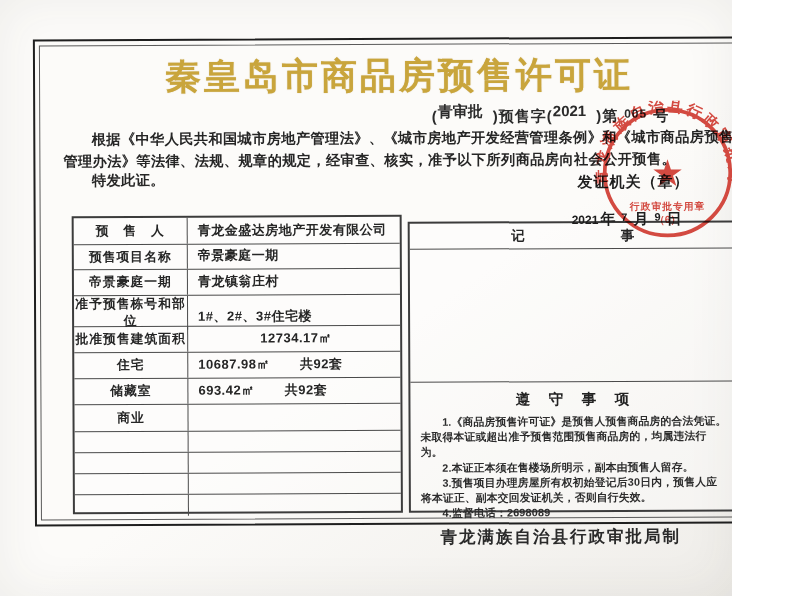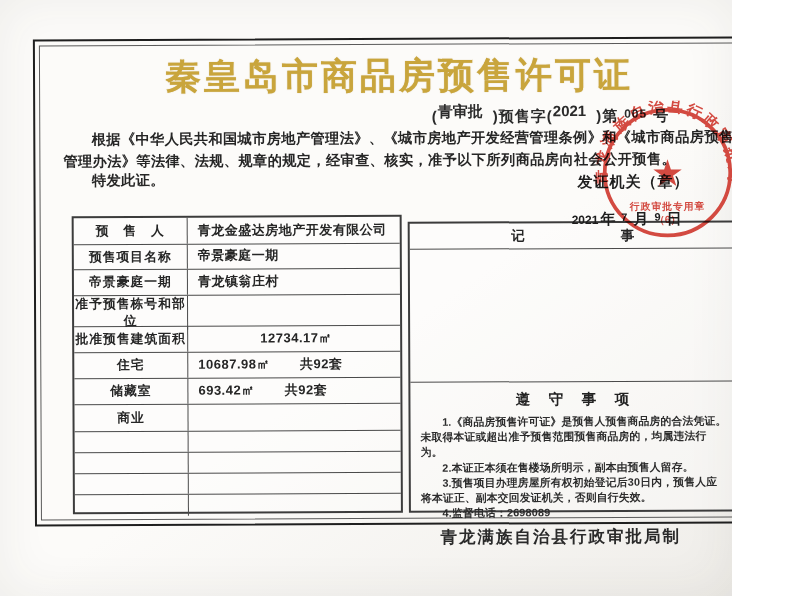--- a/index.html
+++ b/index.html
@@ -122,20 +122,23 @@
           </div>
       </div>
       <div class="trow r3">
         <div class="tlabel">帝景豪庭一期</div>
         <div class="tvalue">
             <span>青龙镇翁庄村</span>
           </div>
       </div>
       <div class="trow r4">
         <div class="tlabel">准予预售栋号和部位</div>
+        <div class="tvalue">
+            <span>1#、2#、3#住宅楼</span>
+          </div>
       </div>
       <div class="trow r5">
         <div class="tlabel">批准预售建筑面积</div>
         <div class="tvalue centered">
             <span>12734.17㎡</span>
           </div>
       </div>
       <div class="trow r6">
         <div class="tlabel">住宅</div>
         <div class="tvalue">

